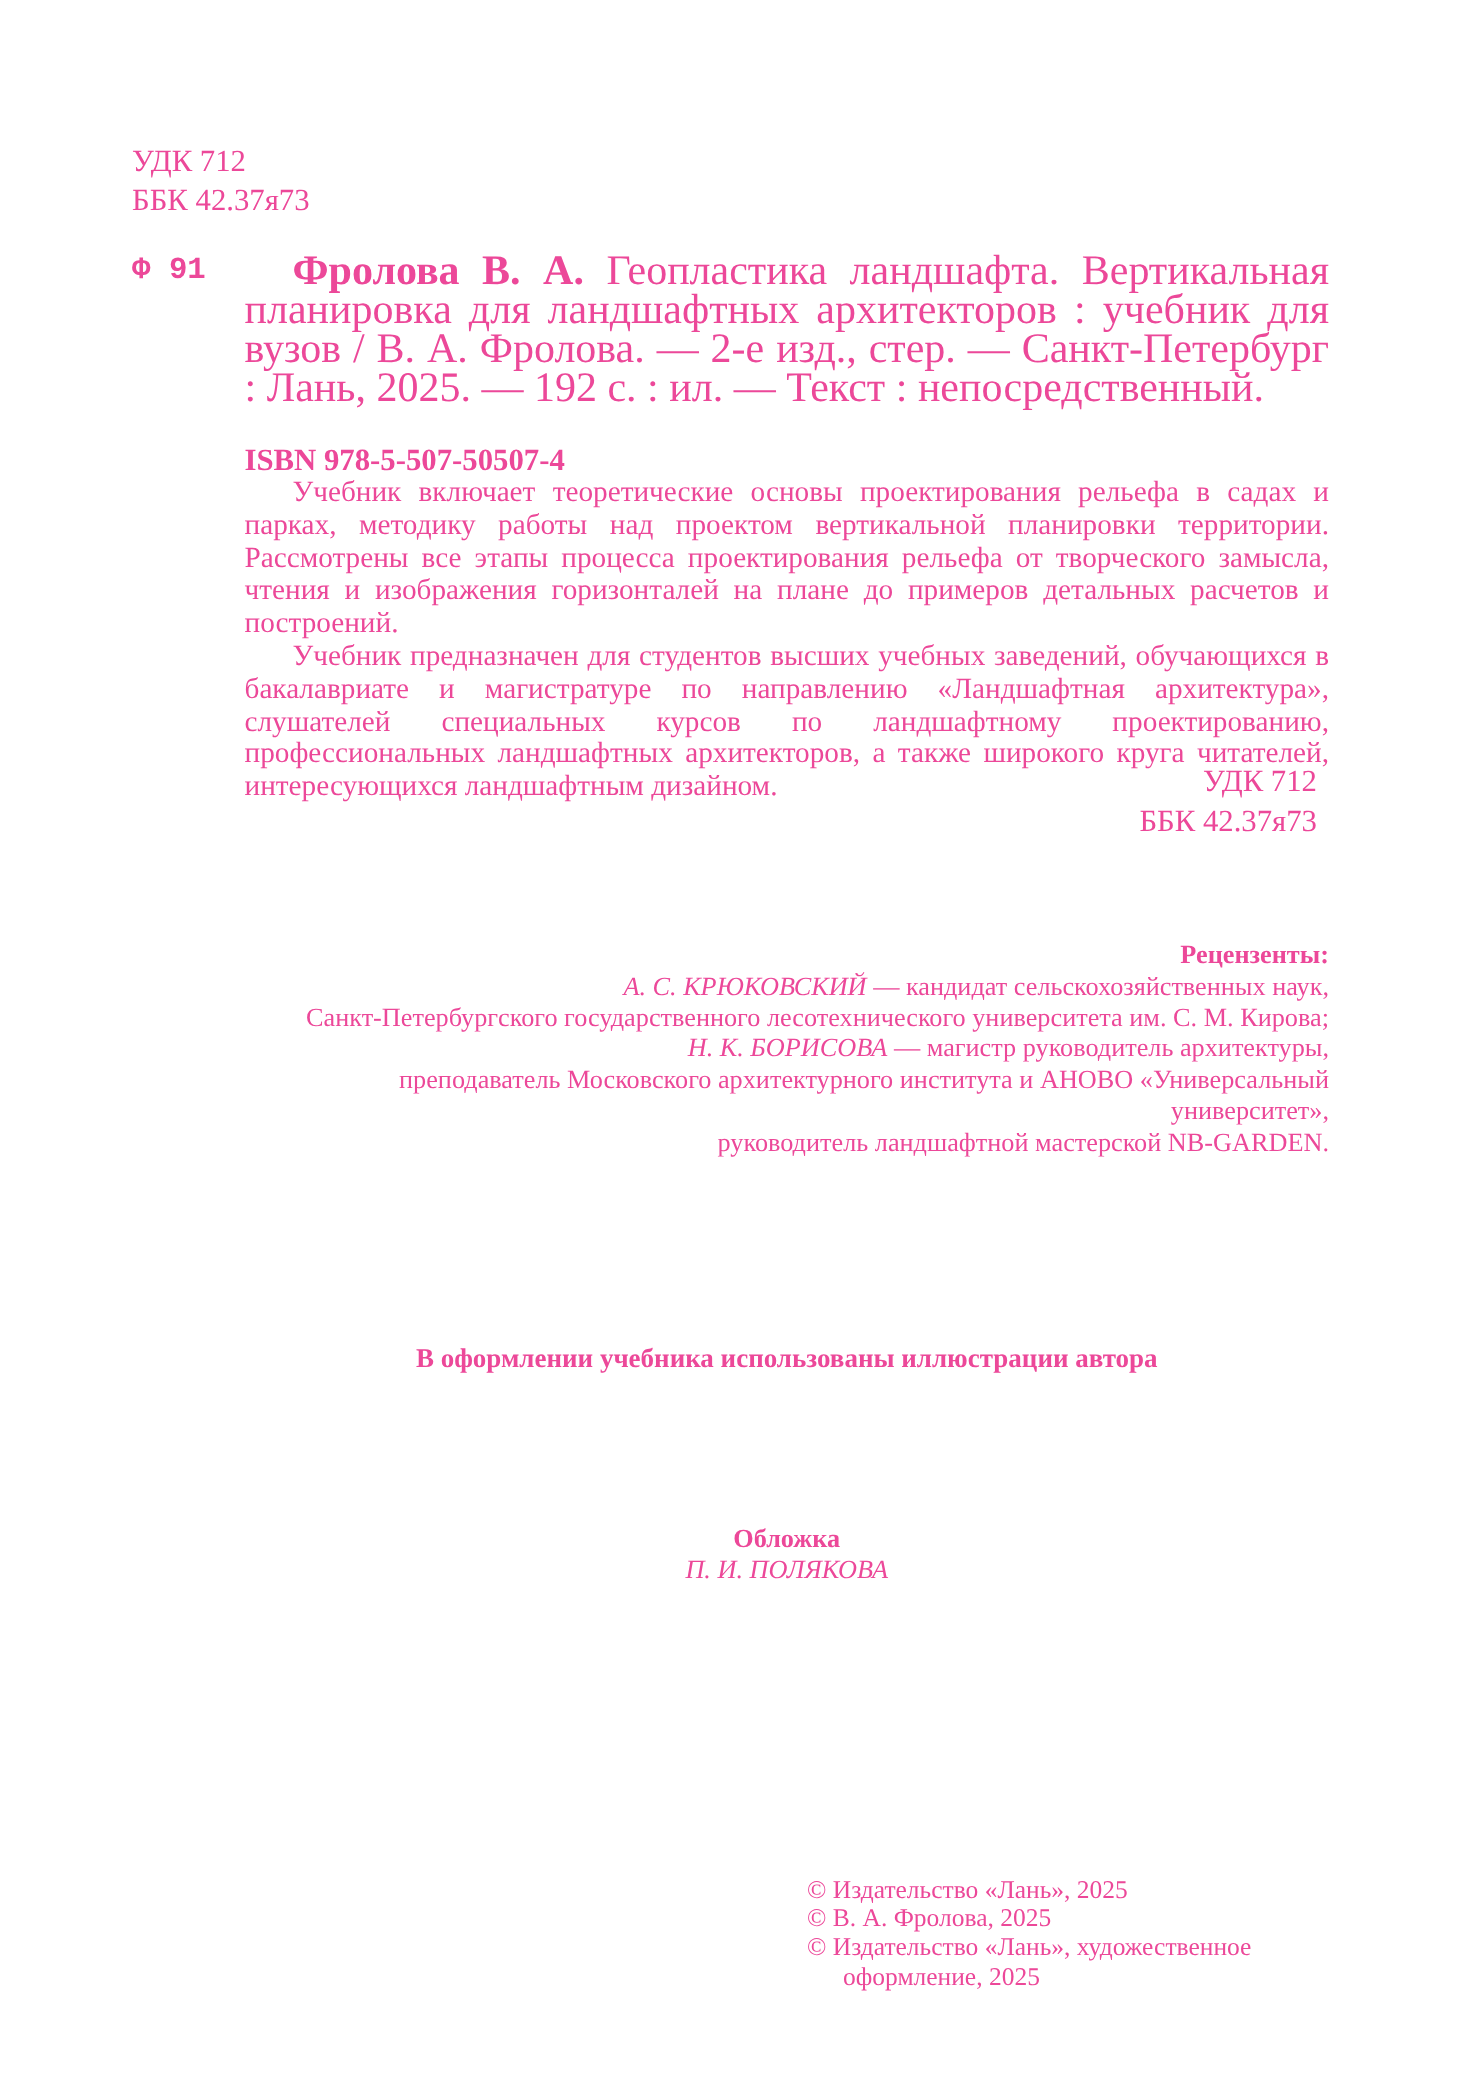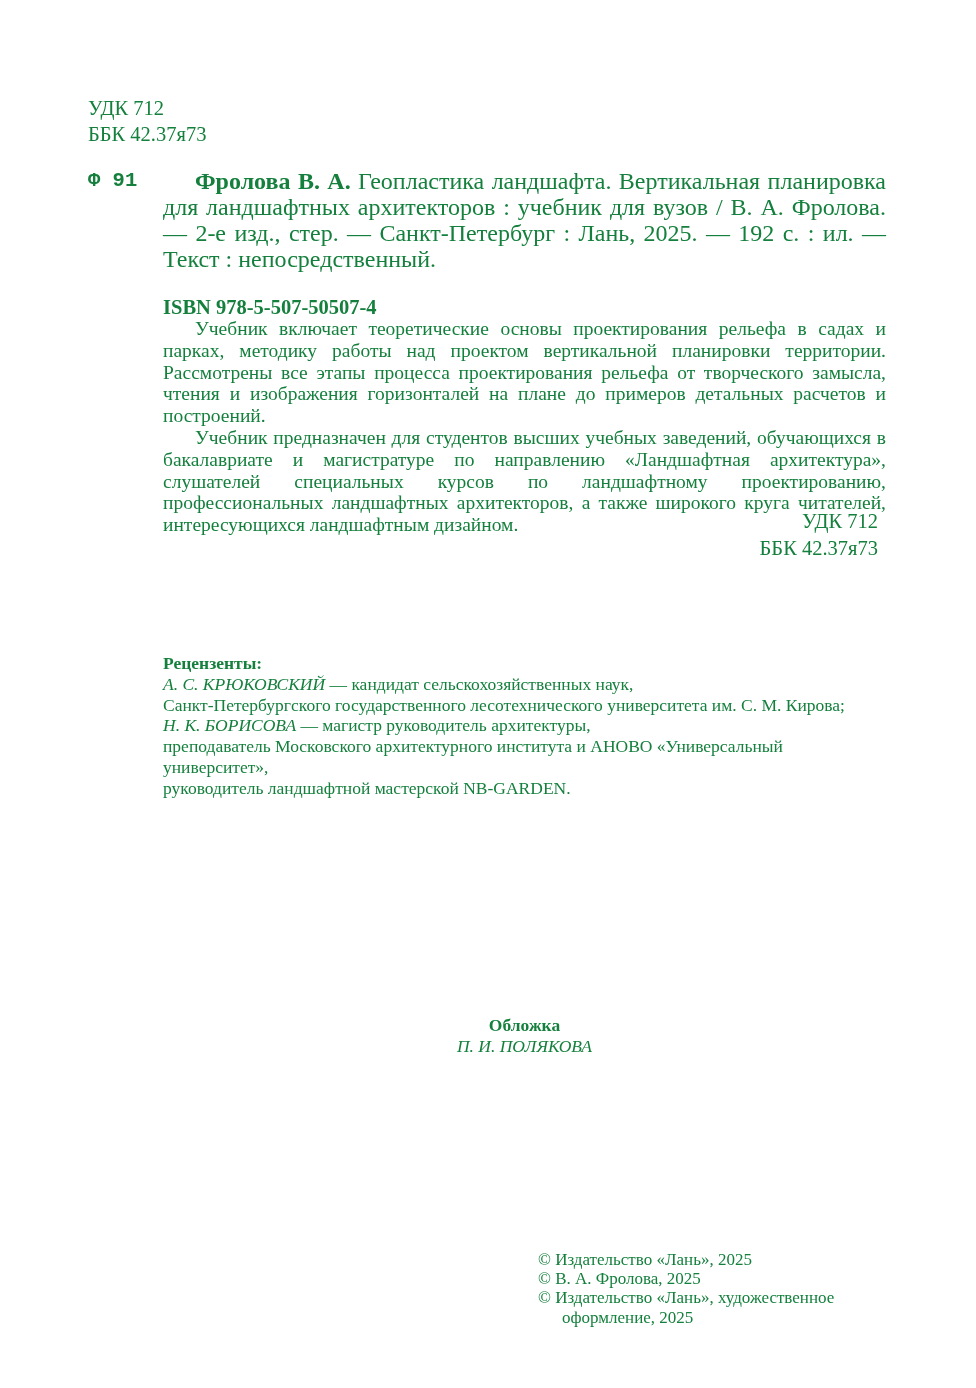--- a/index.html
+++ b/index.html
@@ -1,56 +1,56 @@
 <!DOCTYPE html>
 <html lang="ru"><head>
 <meta charset="utf-8">
 <style>
   html, body { margin: 0; padding: 0; background: #ffffff; }
   .page {
     position: relative;
     width: 976px;
     height: 1388px;
     background: #ffffff;
-    color: #15803d;
+    color: #ec4899;
     font-family: "Liberation Serif", "DejaVu Serif", serif;
     overflow: hidden;
   }
   .codes-top {
     position: absolute; left: 88px; top: 95px;
     font-size: 20.5px; line-height: 26px; white-space: nowrap;
   }
   .entry { position: absolute; left: 88px; top: 168px; width: 798px; }
   .entry-code {
     position: absolute; left: 0; top: 0;
     font-weight: bold; font-size: 20.5px; line-height: 26px; font-family: Liberation Mono, monospace;
   }
   .entry-par {
     margin: 0 0 0 75px; width: 723px;
-    font-size: 24px; line-height: 26px;
+    font-size: 28px; line-height: 26px;
     text-align: justify; text-indent: 32px;
   }
   .entry-author { font-weight: bold; }
   .isbn {
     position: absolute; left: 163px; top: 296px;
     font-weight: bold; font-size: 20.5px; white-space: nowrap;
   }
   .annotation {
     position: absolute; left: 163px; top: 318px; width: 723px;
     font-size: 19.5px; line-height: 21.8px; text-align: justify;
   }
   .annotation p { margin: 0; text-indent: 32px; }
   .codes-bottom {
     position: absolute; right: 98px; top: 508px;
     font-size: 20.5px; line-height: 26.5px;
     text-align: right; white-space: nowrap;
   }
   .reviewers {
-    position: absolute; left: 163px; top: 653px; width: 723px;
-    text-align: left; font-size: 17.5px; line-height: 20.8px;
+    position: absolute; left: 163px; top: 626px; width: 723px;
+    text-align: right; font-size: 17.5px; line-height: 20.8px;
   }
   .rev-heading { font-weight: bold; }
   .rev-name { font-style: italic; }
   .illus-note {
     position: absolute; left: 163px; top: 895px; width: 723px;
     text-align: center; font-weight: bold; font-size: 18px; line-height: 21px;
   }
   .cover {
     position: absolute; left: 163px; top: 1015px; width: 723px;
     text-align: center; font-size: 17.5px; line-height: 21px;
@@ -92,20 +92,21 @@
 
   <div class="reviewers">
     <div class="rev-heading">Рецензенты:</div>
     <div class="rev-line"><i class="rev-name">А. С. КРЮКОВСКИЙ</i><span> — кандидат сельскохозяйственных наук,</span></div>
     <div class="rev-line">Санкт-Петербургского государственного лесотехнического университета им. С. М. Кирова;</div>
     <div class="rev-line"><i class="rev-name">Н. К. БОРИСОВА</i><span> — магистр руководитель архитектуры,</span></div>
     <div class="rev-line">преподаватель Московского архитектурного института и АНОВО «Универсальный университет»,</div>
     <div class="rev-line">руководитель ландшафтной мастерской NB-GARDEN.</div>
   </div>
 
+  <div class="illus-note">В оформлении учебника использованы иллюстрации автора</div>
 
   <div class="cover">
     <div class="cover-heading">Обложка</div>
     <div class="cover-name">П. И. ПОЛЯКОВА</div>
   </div>
 
   <div class="copyrights">
     <div class="c-line">© Издательство «Лань», 2025</div>
     <div class="c-line">© В. А. Фролова, 2025</div>
     <div class="c-line">© Издательство «Лань», художественное оформление, 2025</div>

